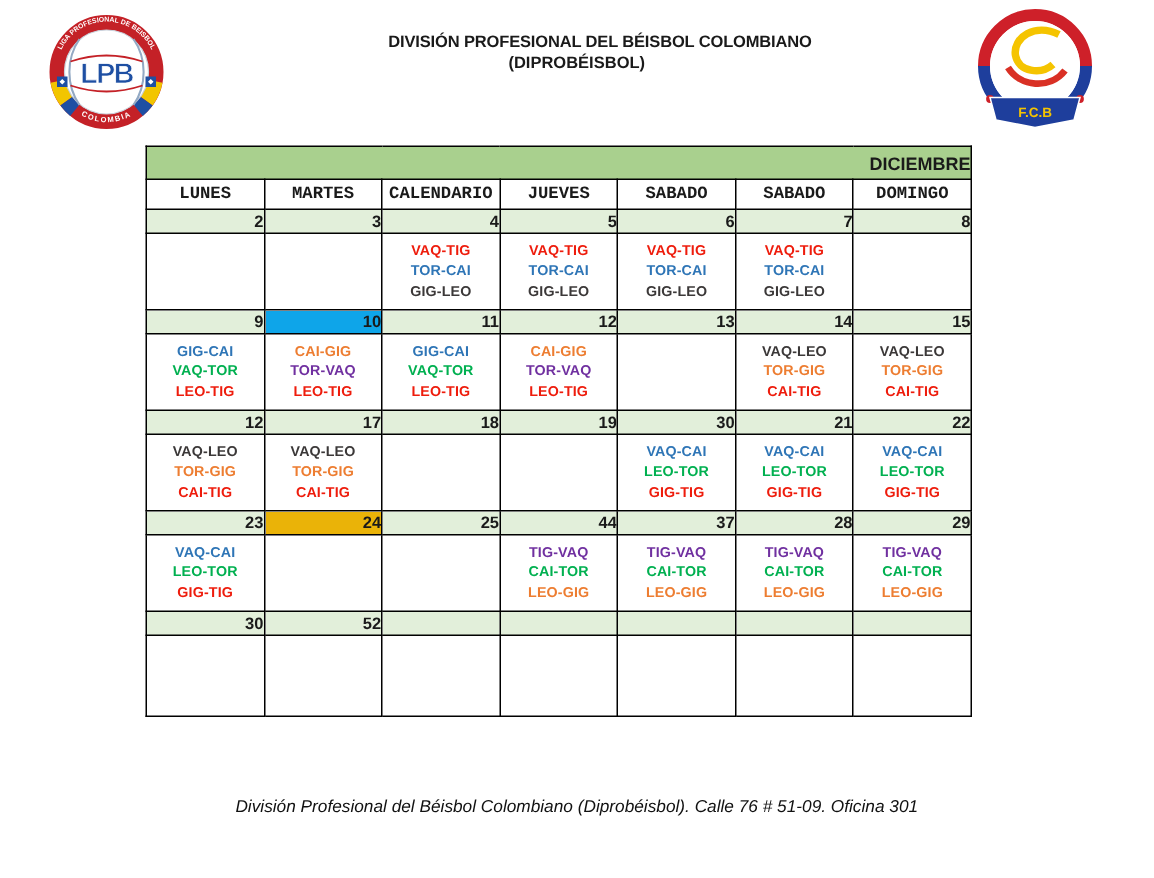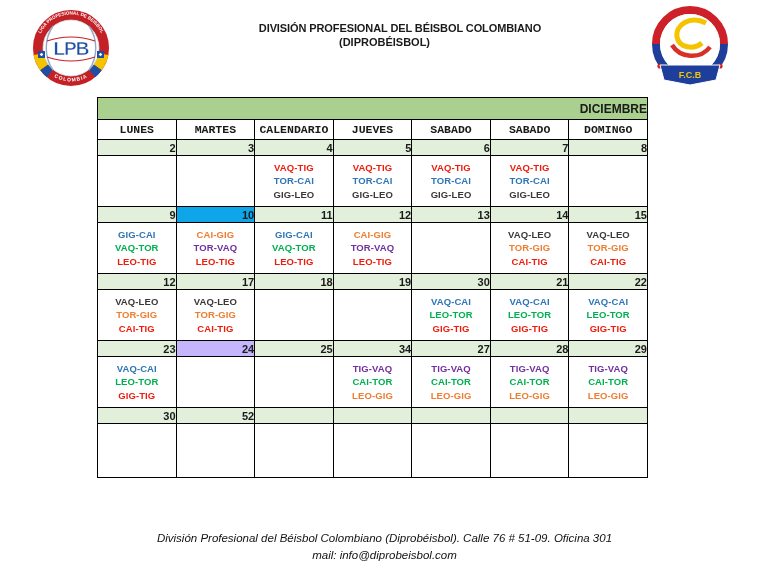--- a/index.html
+++ b/index.html
@@ -218,24 +218,24 @@
             <div class="matchup" style="color: rgb(238, 28, 12);">GIG-TIG</div>
           </td>
           <td class="games-cell">
             <div class="matchup" style="color: rgb(46, 117, 182);">VAQ-CAI</div>
             <div class="matchup" style="color: rgb(0, 176, 80);">LEO-TOR</div>
             <div class="matchup" style="color: rgb(238, 28, 12);">GIG-TIG</div>
           </td>
         </tr>
         <tr class="date-row">
           <td class="date-cell" style="background: rgb(226, 239, 218); margin-left: 29px;">23</td>
-          <td class="date-cell" style="background: #c4b5fd;">24</td>
+          <td class="date-cell" style="background: #eab308;">24</td>
           <td class="date-cell" style="background: rgb(226, 239, 218);">25</td>
-          <td class="date-cell" style="background: rgb(226, 239, 218);">34</td>
-          <td class="date-cell" style="background: rgb(226, 239, 218);">27</td>
+          <td class="date-cell" style="background: rgb(226, 239, 218);">44</td>
+          <td class="date-cell" style="background: rgb(226, 239, 218);">37</td>
           <td class="date-cell" style="background: rgb(226, 239, 218);">28</td>
           <td class="date-cell" style="background: rgb(226, 239, 218);">29</td>
         </tr>
         <tr class="games-row">
           <td class="games-cell">
             <div class="matchup" style="color: rgb(46, 117, 182);">VAQ-CAI</div>
             <div class="matchup" style="color: rgb(0, 176, 80);">LEO-TOR</div>
             <div class="matchup" style="color: rgb(238, 28, 12);">GIG-TIG</div>
           </td>
           <td class="games-cell"></td>
@@ -277,16 +277,15 @@
           <td class="games-cell"></td>
           <td class="games-cell"></td>
           <td class="games-cell"></td>
           <td class="games-cell"></td>
         </tr>
       </tbody>
   </table>
 
   <div class="footer">
     <div>División Profesional del Béisbol Colombiano (Diprobéisbol). Calle 76 # 51-09. Oficina 301</div>
-    <div>mail: info@diprobeisbol.com</div>
   </div>
 
 </div>
 
 </body></html>

